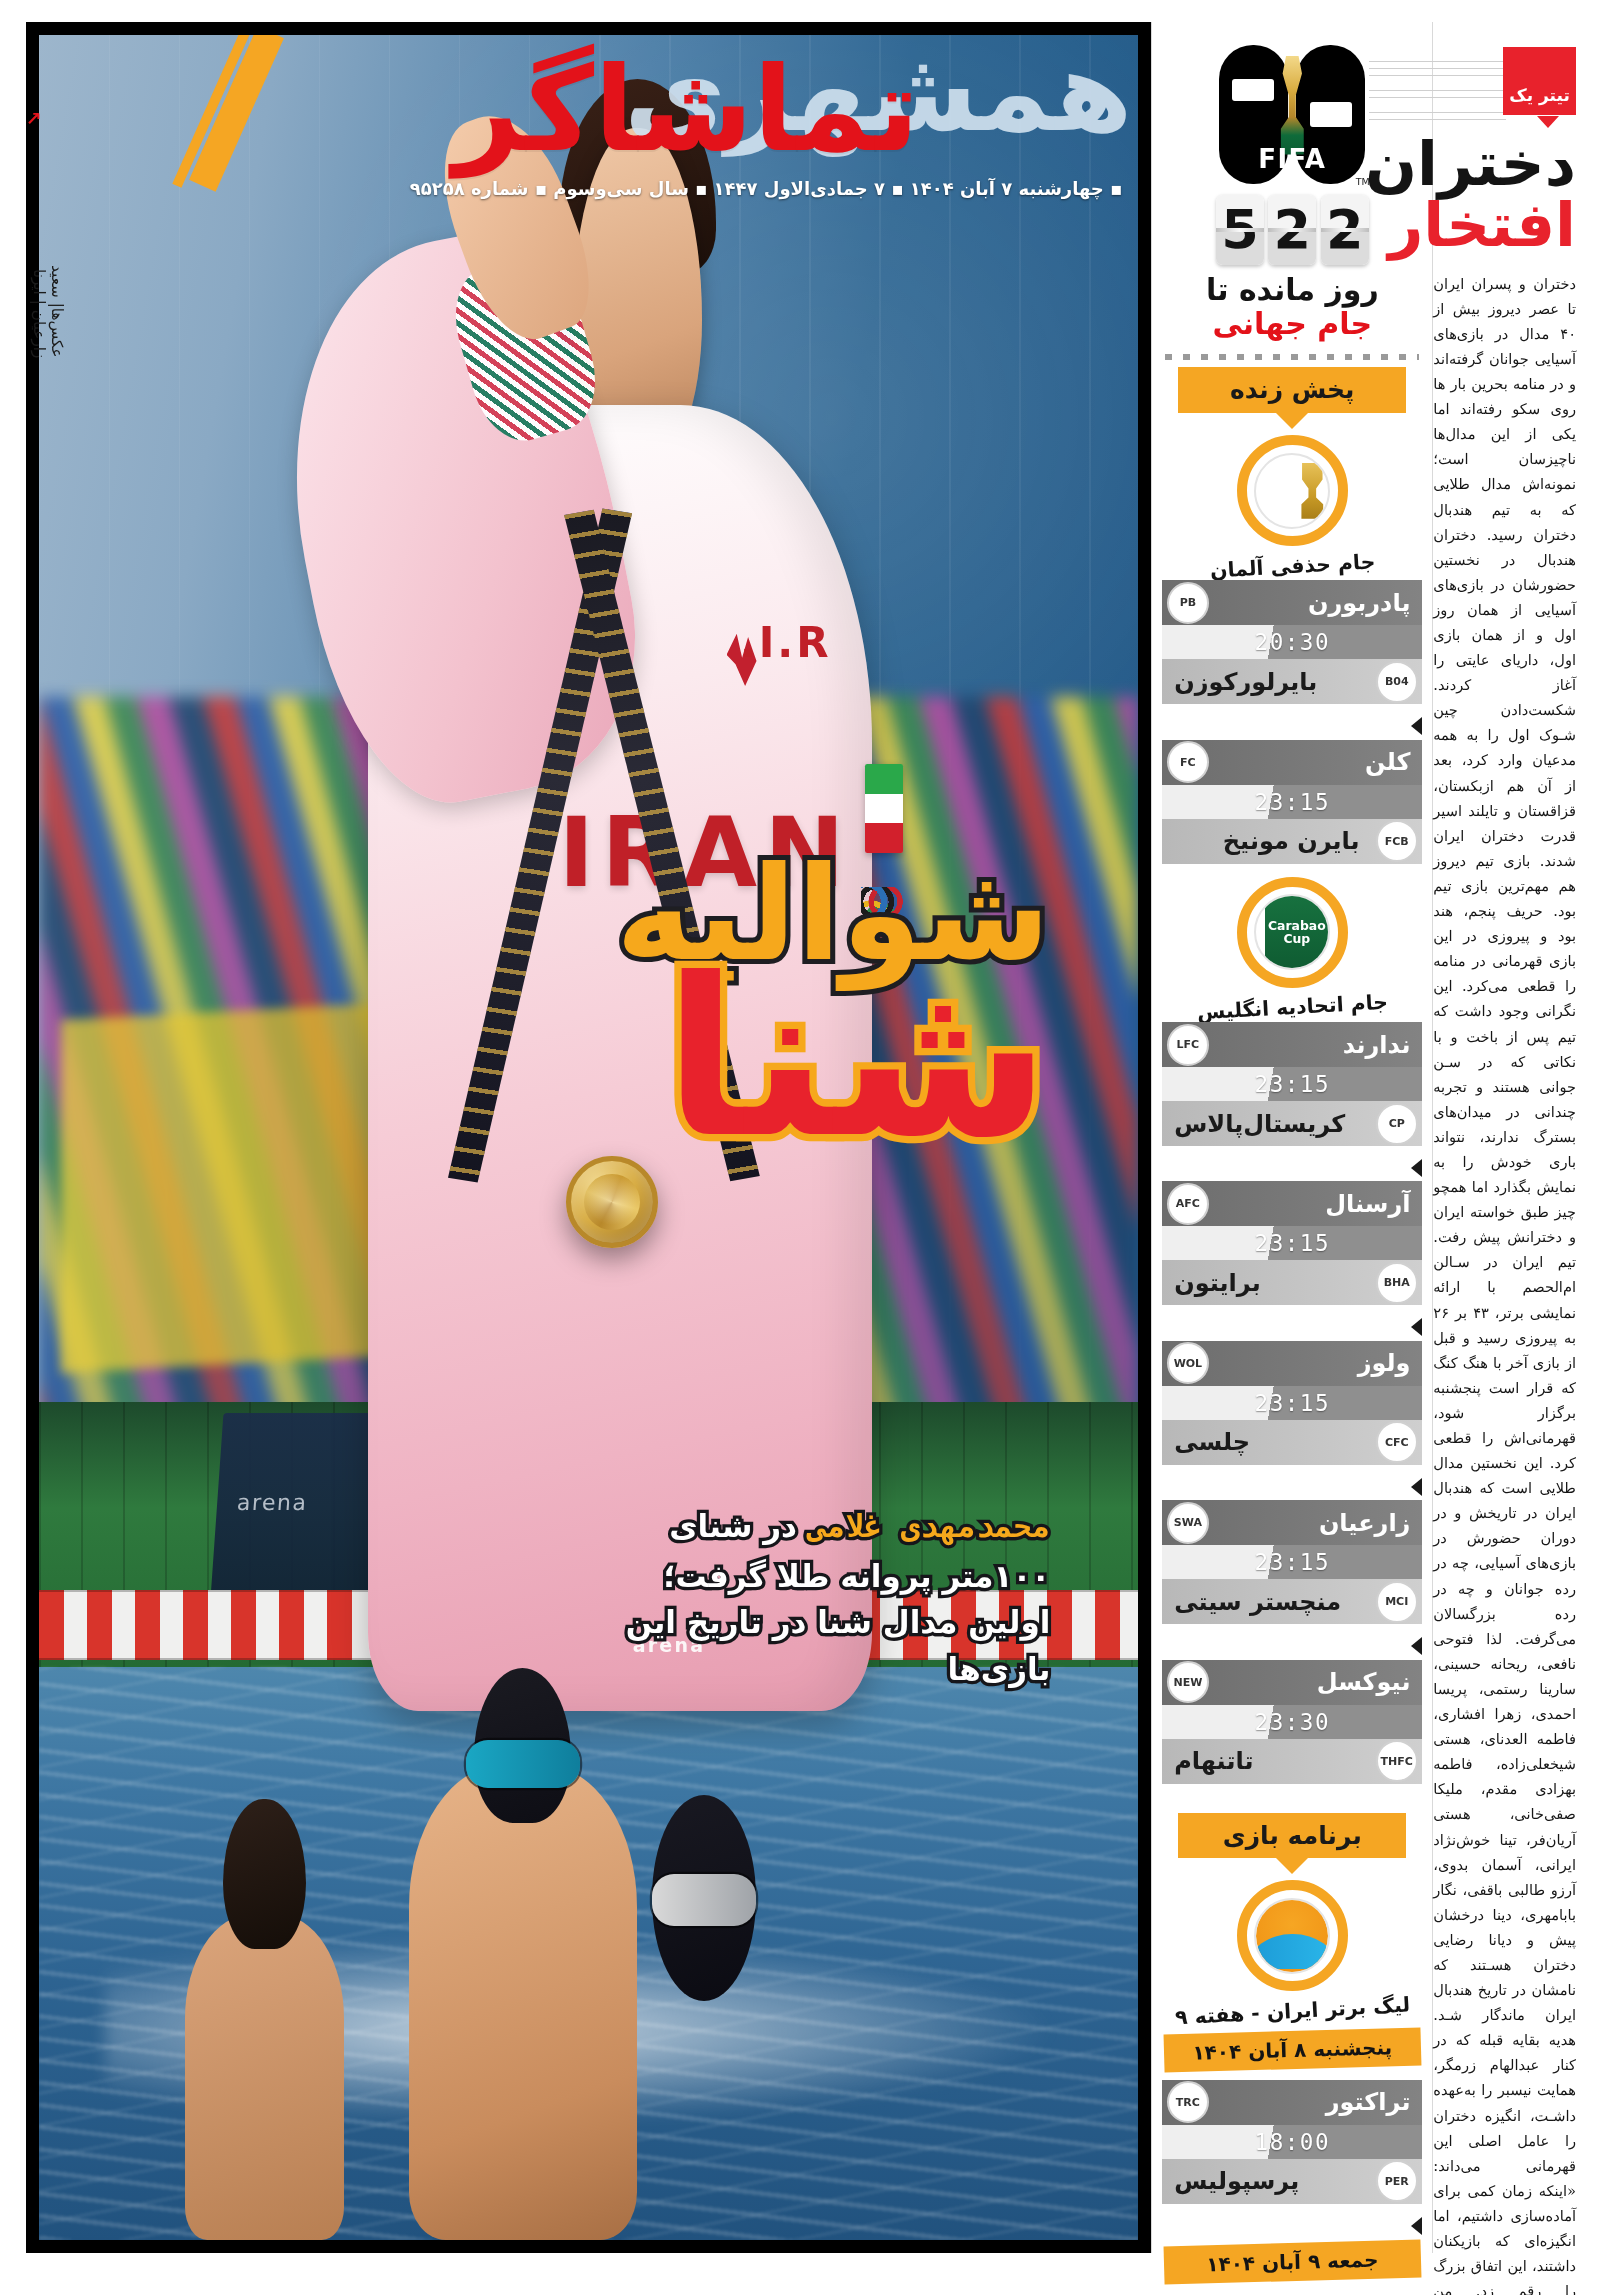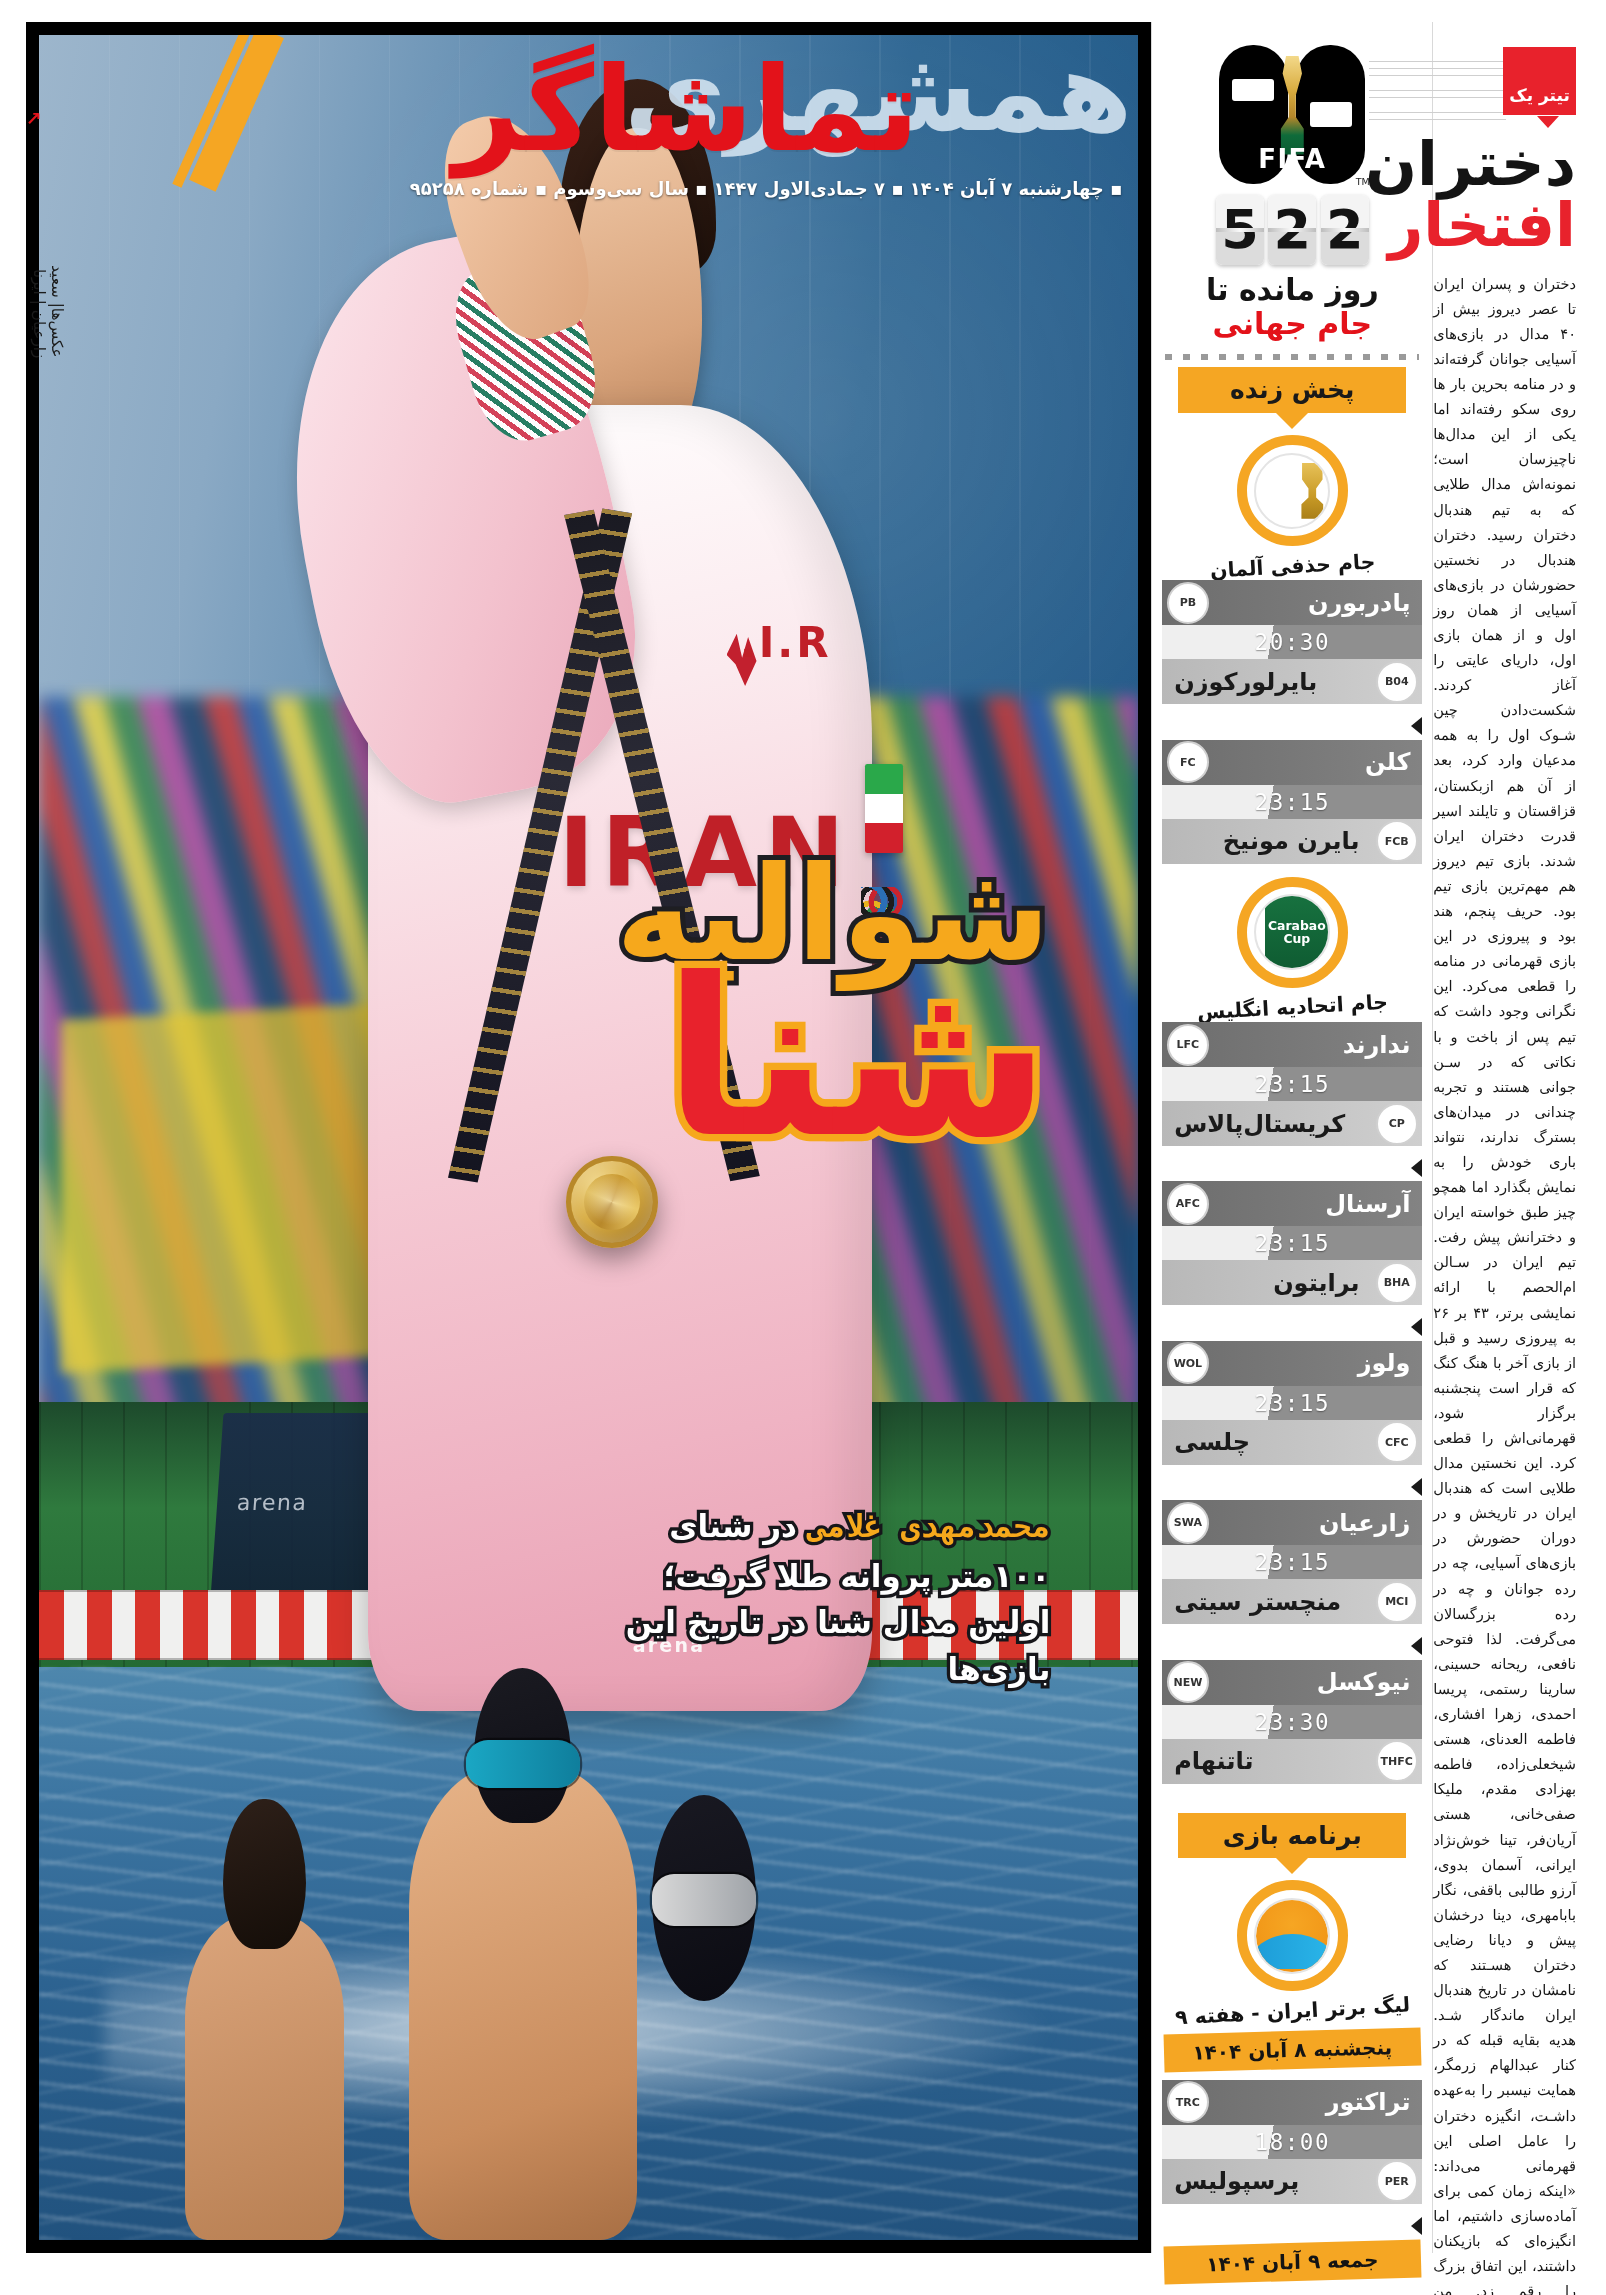--- a/index.html
+++ b/index.html
@@ -650,21 +650,21 @@
       <div class="match" data-interactable="true">
         <div class="team" data-interactable="true">
           <span class="nm" data-interactable="false">آرسنال</span>
           <span class="crest" data-interactable="false">AFC</span>
         </div>
         <div class="kick" data-interactable="false">
             <span>23:15</span>
           </div>
         <div class="team light" data-interactable="true">
           <span class="crest" data-interactable="false">BHA</span>
-          <span class="nm" style="text-align:right" data-interactable="false">برایتون</span>
+          <span class="nm" style="text-align:left" data-interactable="false">برایتون</span>
         </div>
       </div>
       <div class="arrow-nub" data-interactable="false"></div>
 
       <div class="match" data-interactable="true">
         <div class="team" data-interactable="true">
           <span class="nm" data-interactable="false">ولوز</span>
           <span class="crest" data-interactable="false">WOL</span>
         </div>
         <div class="kick" data-interactable="false">

